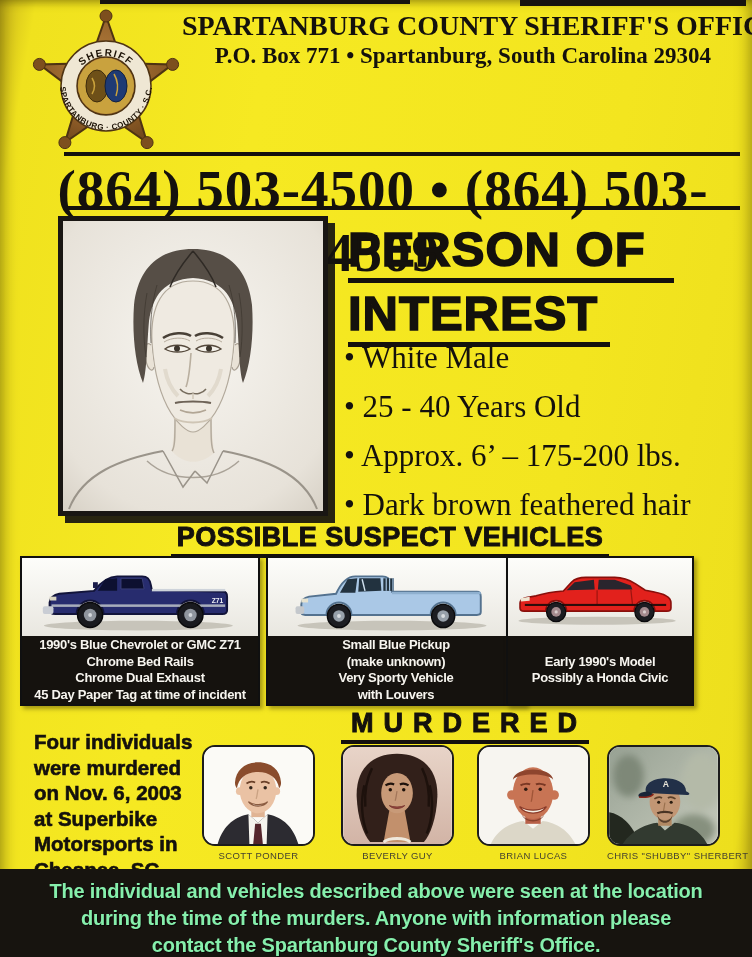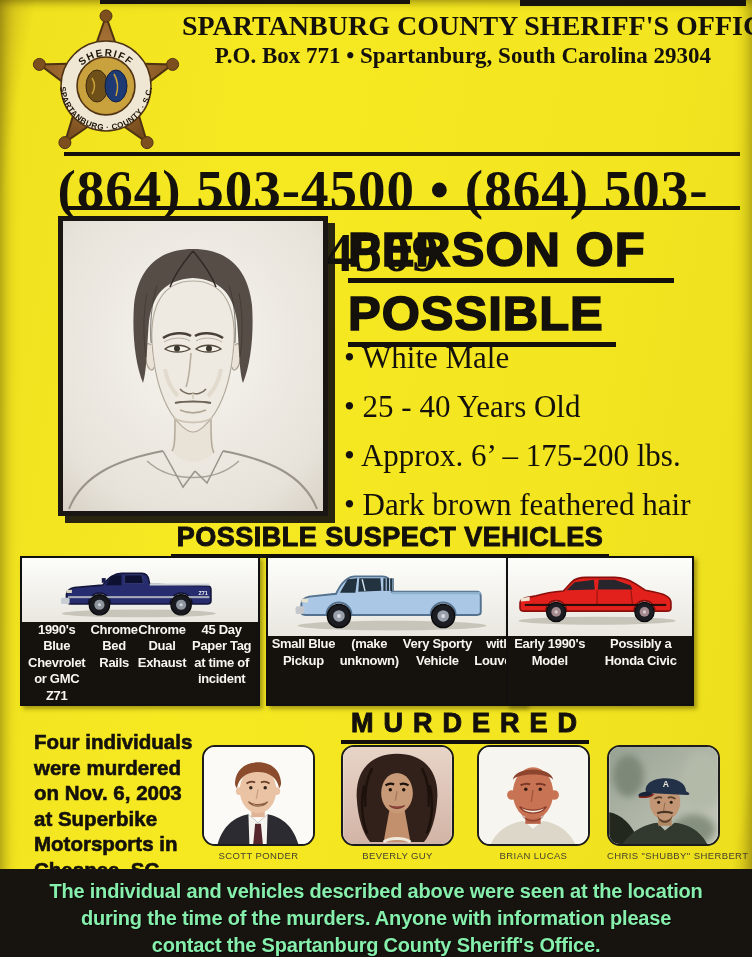--- a/index.html
+++ b/index.html
@@ -31,21 +31,21 @@
   .poi-line2{padding-right:12px;margin-top:5px;}
   .traits{position:absolute;left:344px;top:340px;list-style:none;margin:0;padding:0;}
   .traits li{font-family:"Liberation Serif",serif;font-size:31px;line-height:36px;margin-bottom:13px;white-space:nowrap;}
   .traits li::before{content:"• ";}
   
   .veh-head-wrap{position:absolute;left:20px;top:522px;width:740px;text-align:center;}
   .sec-heading{display:inline-block;font-weight:bold;font-size:27px;-webkit-text-stroke:1px #14110d;border-bottom:4px solid #14110d;padding:0 6px 1px 6px;letter-spacing:.5px;}
   .veh-card{position:absolute;top:556px;height:150px;border:2px solid #101010;background:#15120e;display:flex;flex-direction:column;box-sizing:border-box;box-shadow:3px 3px 4px rgba(90,80,10,.5);}
   .veh-img{height:78px;background:linear-gradient(#fdfdfa,#e9e7e0);display:flex;align-items:center;justify-content:center;overflow:hidden;}
   .veh-img svg{width:96%;height:94%;}
-  .veh-cap{flex:1;display:flex;flex-direction:row;justify-content:center;color:#f7f5ef;font-weight:bold;font-size:13px;line-height:16.5px;text-align:center;letter-spacing:-.3px;padding:0 1px;}
+  .veh-cap{flex:1;display:flex;flex-direction:column;justify-content:center;color:#f7f5ef;font-weight:bold;font-size:13px;line-height:16.5px;text-align:center;letter-spacing:-.3px;padding:0 1px;}
   
   .mur-head-wrap{position:absolute;left:200px;top:708px;width:530px;text-align:center;}
   .mur-heading{display:inline-block;font-weight:bold;font-size:27px;letter-spacing:10px;-webkit-text-stroke:1px #14110d;border-bottom:4px solid #14110d;padding:0 2px 1px 10px;}
   .note{position:absolute;left:34px;top:729px;font-weight:bold;font-size:20.5px;line-height:25.5px;-webkit-text-stroke:.6px #14110d;}
   .victim{position:absolute;top:745px;width:113px;text-align:center;}
   .victim-photo{width:113px;height:101px;border:2px solid #1c1c1c;border-radius:13px;overflow:hidden;background:#fff;box-sizing:border-box;}
   .victim-photo svg{display:block;width:100%;height:100%;}
   .victim-name{margin-top:4px;font-size:9.5px;letter-spacing:.4px;color:#45422f;white-space:nowrap;}
   
   .footer{position:absolute;left:0;top:869px;width:752px;height:88px;background:#17140f;color:#86efac;text-align:center;padding-top:9px;box-sizing:border-box;}
@@ -145,21 +145,21 @@
       <path d="M117,189 C126,193 134,193 143,189" stroke="#b2a695" stroke-width="1.6" fill="none"></path>
       <path d="M130,172 L130,178" stroke="#c6bcab" stroke-width="1.2"></path>
 
       <path d="M102,148 C104,160 109,169 115,175 M158,148 C156,160 151,169 145,175" stroke="#d7cec0" stroke-width="4" fill="none" opacity=".6"></path>
       <path d="M111,197 C121,203 139,203 149,197" stroke="#cfc5b5" stroke-width="2" fill="none"></path>
     </svg>
   </div>
 
   <div class="poi">
     <span class="poi-line poi-line1">PERSON OF</span><br>
-    <span class="poi-line poi-line2">POSSIBLE</span>
+    <span class="poi-line poi-line2">INTEREST</span>
   </div>
   <ul class="traits">
     <li>White Male</li>
     <li>25 - 40 Years Old</li>
     <li>Approx. 6’ – 175-200 lbs.</li>
     <li>Dark brown feathered hair</li>
   </ul>
 
   <div class="veh-head-wrap">
     <span class="sec-heading">POSSIBLE SUSPECT VEHICLES</span>

